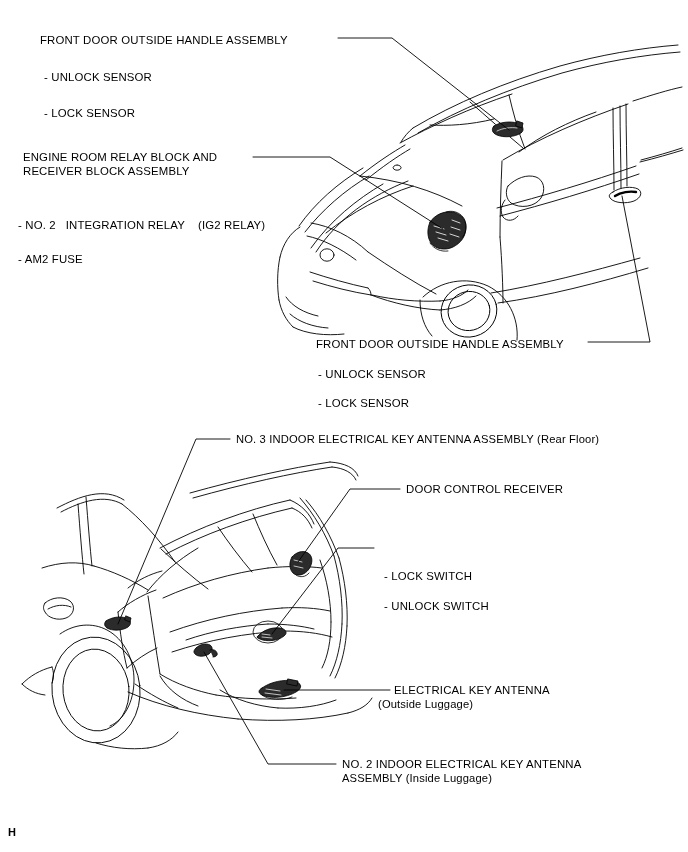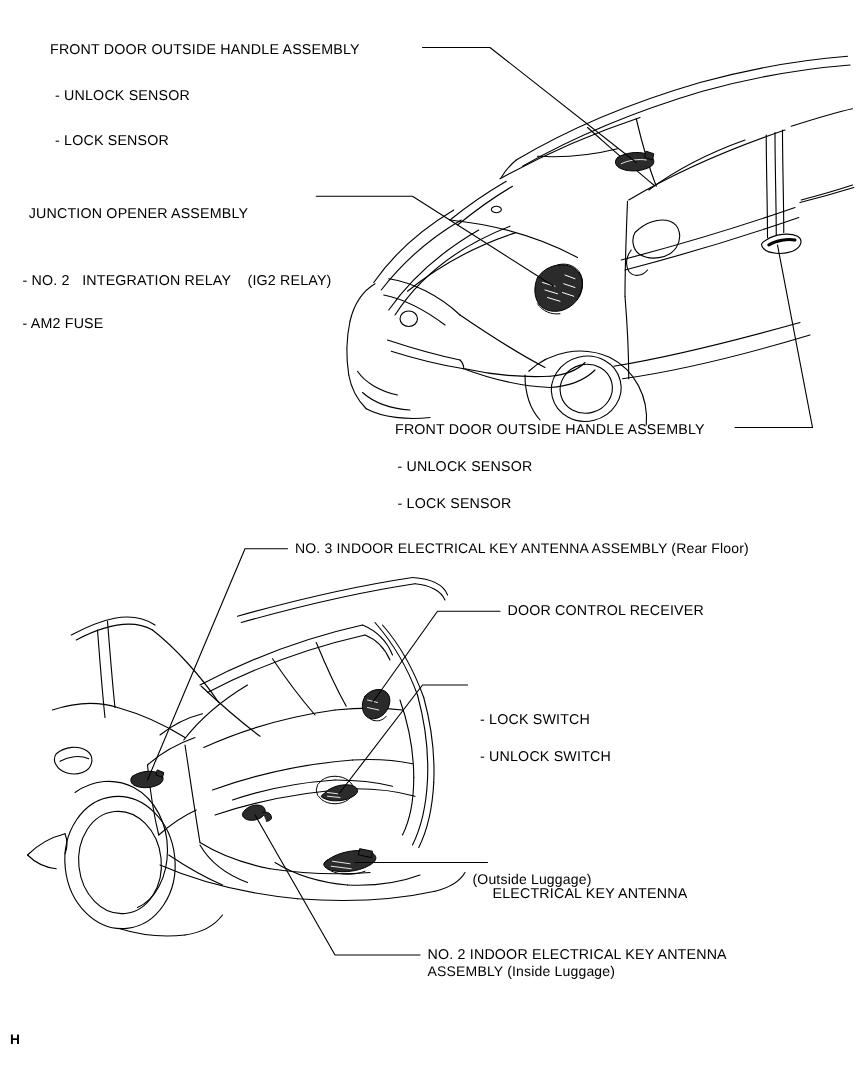--- a/index.html
+++ b/index.html
@@ -260,43 +260,44 @@
 
     </g>
   </svg>
 
   <div class="lbl" style="left:40px;top:33px;">FRONT DOOR OUTSIDE HANDLE ASSEMBLY</div>
 
   <div class="lbl" style="left:44px;top:70px;">- UNLOCK SENSOR</div>
 
   <div class="lbl" style="left:44px;top:106px;">- LOCK SENSOR</div>
 
-
-  <div class="lbl" style="left:23px;top:164px;">JUNCTION OPENER ASSEMBLY</div>
+  <div class="lbl" style="left:23px;top:150px;">ENGINE ROOM RELAY BLOCK AND</div>
+
+  <div class="lbl" style="left:23px;top:164px;">RECEIVER BLOCK ASSEMBLY</div>
 
   <div class="lbl" style="left:18px;top:218px;text-align:center;">- NO. 2   INTEGRATION RELAY    (IG2 RELAY)</div>
 
   <div class="lbl" style="left:18px;top:252px;">- AM2 FUSE</div>
 
   <div class="lbl" style="left:316px;top:337px;">FRONT DOOR OUTSIDE HANDLE ASSEMBLY</div>
 
   <div class="lbl" style="left:318px;top:367px;">- UNLOCK SENSOR</div>
 
   <div class="lbl" style="left:318px;top:396px;">- LOCK SENSOR</div>
 
   <div class="lbl mixed" style="left:236px;top:432px;">NO. 3 INDOOR ELECTRICAL KEY ANTENNA ASSEMBLY (Rear Floor)</div>
 
   <div class="lbl" style="left:406px;top:482px;">DOOR CONTROL RECEIVER</div>
 
 
   <div class="lbl" style="left:384px;top:569px;">- LOCK SWITCH</div>
 
   <div class="lbl" style="left:384px;top:599px;">- UNLOCK SWITCH</div>
 
-  <div class="lbl" style="left:394px;top:683px;margin-top:25px;">ELECTRICAL KEY ANTENNA</div>
+  <div class="lbl" style="left:394px;top:683px;">ELECTRICAL KEY ANTENNA</div>
 
   <div class="lbl mixed" style="left:378px;top:697px;">(Outside Luggage)</div>
 
   <div class="lbl" style="left:342px;top:757px;">NO. 2 INDOOR ELECTRICAL KEY ANTENNA</div>
 
   <div class="lbl mixed" style="left:342px;top:771px;text-align:center;">ASSEMBLY (Inside Luggage)</div>
 
   <div class="sheet-mark">H</div>
 
 </div>

